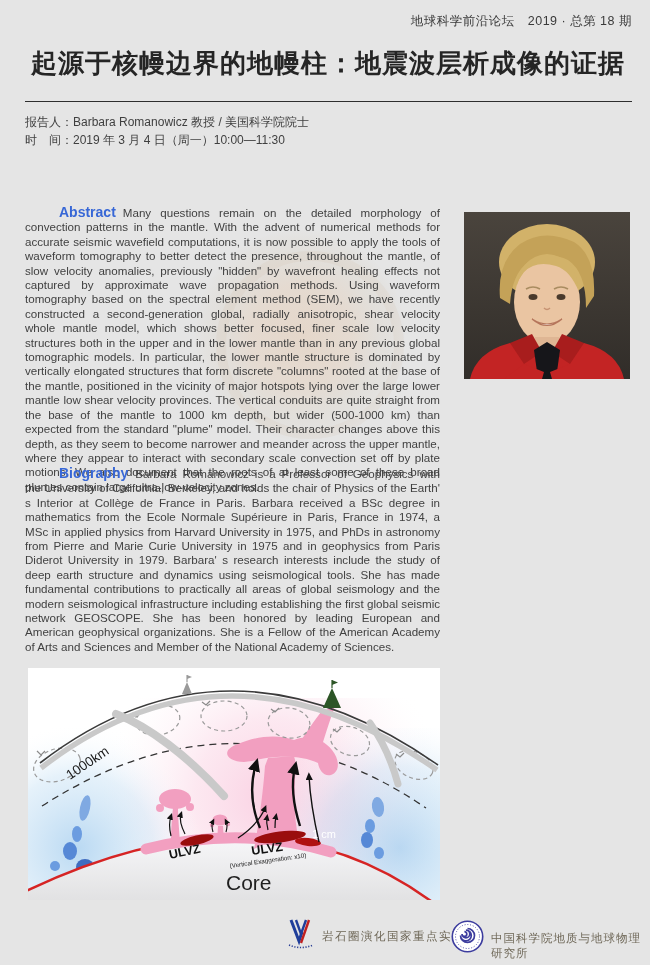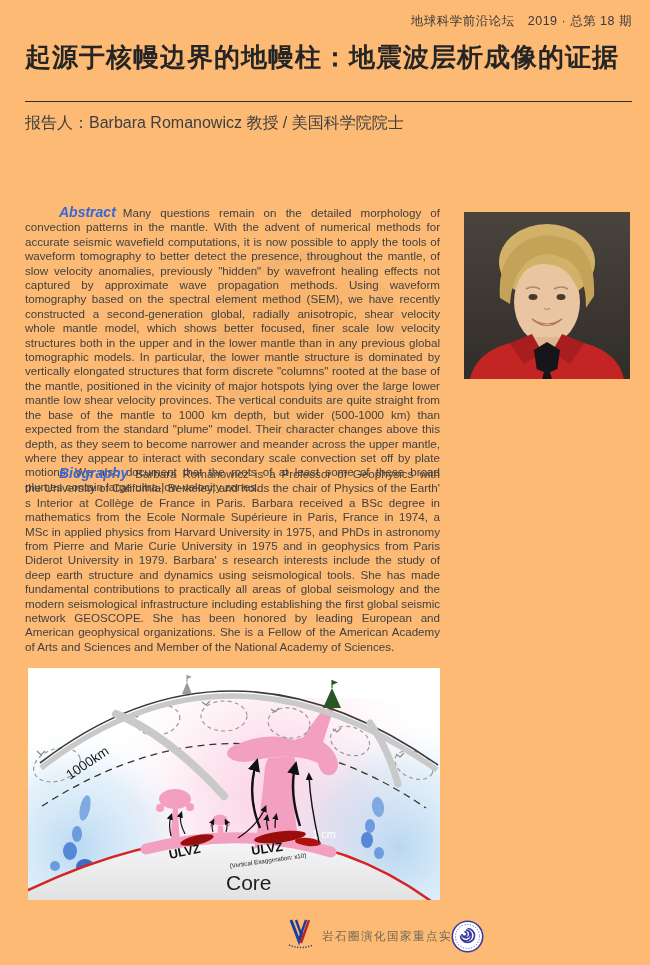--- a/index.html
+++ b/index.html
@@ -1,58 +1,59 @@
 <!DOCTYPE html>
 <html><head>
 <meta charset="utf-8">
 <style>
   html,body{margin:0;padding:0;}
   body{font-family:"Liberation Sans","DejaVu Sans",sans-serif;}
-  .page{position:relative;width:650px;height:965px;background:#fdba74;overflow:hidden;}
+  .page{position:relative;width:650px;height:965px;background:#e5e5e5;overflow:hidden;}
 
   .header-issue{position:absolute;top:13px;right:18px;font-size:12.5px;color:#3a3a3a;letter-spacing:.5px;}
 
-  .title-zh{position:absolute;left:25px;top:40px;margin:0;font-size:26px;font-weight:bold;color:#252525;letter-spacing:1px;}
+  .title-zh{position:absolute;left:25px;top:40px;margin:6px;font-size:26px;font-weight:bold;color:#252525;letter-spacing:1px;}
   .title-en{position:absolute;left:25px;top:78px;font-size:15px;color:#1e1e1e;}
   .rule{position:absolute;left:25px;top:101px;width:607px;border:none;border-top:1.6px solid #2e2e2e;margin:0;}
 
-  .info{position:absolute;left:25px;top:114px;font-size:16px;color:#3f3f3f;line-height:17.5px;}
+  .info{position:absolute;left:25px;top:114px;font-size:12px;color:#3f3f3f;line-height:17.5px;}
   .info-row .lbl{display:inline-block;}
   .indent{padding-left:48px;}
 
   .watermark{position:absolute;left:195px;top:230px;width:210px;height:210px;border-radius:50%;
     background:radial-gradient(circle at 50% 50%, rgba(225,140,60,.16) 0%, rgba(225,140,60,.12) 34%, rgba(190,150,90,.08) 52%, rgba(190,160,110,.05) 64%, rgba(190,160,110,0) 72%);}
   .watermark-ring{position:absolute;left:216px;top:251px;width:168px;height:168px;border-radius:50%;border:10px solid rgba(170,120,60,.05);}
 
   .photo{position:absolute;left:464px;top:212px;width:166px;height:167px;}
 
   .para{position:absolute;left:25px;width:415px;margin:0;font-size:11.6px;line-height:14.4px;color:#414141;text-align:justify;text-indent:34px;}
   .para.abstract{top:205px;}
   .para.bio{top:466px;}
-  .lead{color:#3767d6;font-weight:bold;font-size:14px;margin-right:7px;font-style:italic;}
+  .lead{color:#3767d6;font-weight:bold;font-size:14px;margin-right:7px;}
 
   .figure{position:absolute;left:28px;top:668px;width:412px;height:232px;}
 
   .footer-lab-logo{position:absolute;left:287px;top:917px;width:28px;height:34px;}
   .footer-lab-text{position:absolute;left:322px;top:929px;font-size:11.5px;color:#6e6757;letter-spacing:1.5px;}
   .footer-cas-logo{position:absolute;left:451px;top:920px;width:33px;height:33px;}
   .footer-cas-text{position:absolute;left:491px;top:931px;font-size:11.5px;color:#6e6757;letter-spacing:1px;}
 </style>
 </head>
 <body>
 
 <div class="page">
 
   <div class="header-issue">地球科学前沿论坛　2019 · 总第 18 期</div>
 
   <h1 class="title-zh">起源于核幔边界的地幔柱：地震波层析成像的证据</h1>
   <hr class="rule">
 
   <div class="info">
     <div class="info-row"><span class="lbl">报告人：</span><span>Barbara Romanowicz  教授 / 美国科学院院士</span></div>
+    <div class="info-row"><span class="lbl">时　间：</span><span>2019 年 3 月 4 日（周一）10:00—11:30</span></div>
   </div>
 
   <div class="watermark"></div>
   <div class="watermark-ring"></div>
 
   <p class="para abstract"><span class="lead">Abstract</span><span>Many questions remain on the detailed morphology of convection patterns in the mantle. With the advent of numerical methods for accurate seismic wavefield computations, it is now possible to apply the tools of waveform tomography to better detect the presence, throughout the mantle, of slow velocity anomalies, previously "hidden" by wavefront healing effects not captured by approximate wave propagation methods. Using waveform tomography based on the spectral element method (SEM), we have recently constructed a second-generation global, radially anisotropic, shear velocity whole mantle model, which shows better focused, finer scale low velocity structures both in the upper and in the lower mantle than in any previous global tomographic models. In particular, the lower mantle structure is dominated by vertically elongated structures that form discrete "columns" rooted at the base of the mantle, positioned in the vicinity of major hotspots lying over the large lower mantle low shear velocity provinces. The vertical conduits are quite straight from the base of the mantle to 1000 km depth, but wider (500-1000 km) than expected from the standard "plume" model. Their character changes above this depth, as they seem to become narrower and meander across the upper mantle, where they appear to interact with secondary scale convection set off by plate motions. We also document that the roots of at least some of these broad plumes contain large ultra-low-velocity zones.</span></p>
 
   <div class="photo">
     <svg width="166" height="167" viewBox="0 0 166 167">
       <defs>
@@ -230,14 +231,15 @@
   </div>
   <div class="footer-lab-text">岩石圈演化国家重点实验室</div>
 
   <div class="footer-cas-logo">
     <svg width="33" height="33" viewBox="0 0 33 33">
       <circle cx="16.5" cy="16.5" r="15.2" fill="#ffffff" stroke="#3c3c9e" stroke-width="1.6"></circle>
       <circle cx="16.5" cy="16.5" r="12" fill="none" stroke="#3c3c9e" stroke-width="0.9" stroke-dasharray="1 1.8"></circle>
       <path d="M 16.5 8.5 a 7 7 0 1 1 -7 7 a 5.4 5.4 0 1 0 5.4 -5.4 a 3.9 3.9 0 1 1 -3.9 3.9 a 2.4 2.4 0 1 0 2.4 -2.4" stroke="#3c3c9e" stroke-width="1.7" fill="none"></path>
     </svg>
   </div>
+  <div class="footer-cas-text">中国科学院地质与地球物理研究所</div>
 
 </div>
 
 </body></html>

